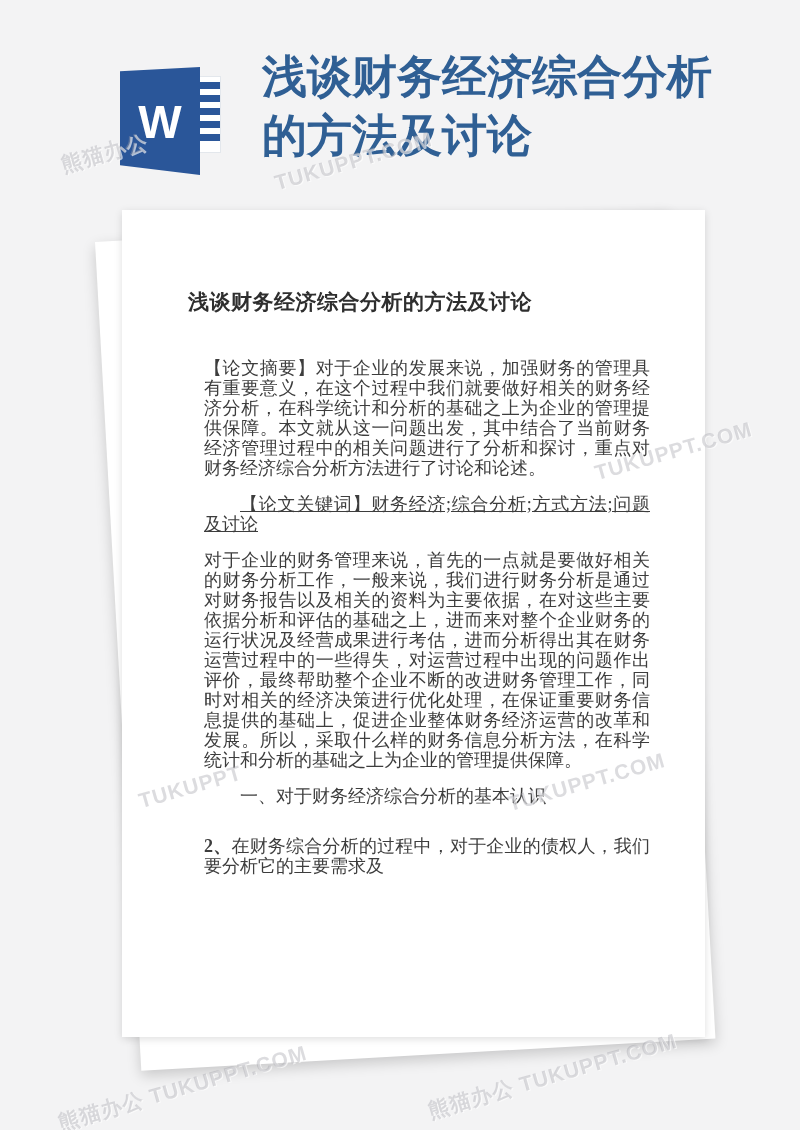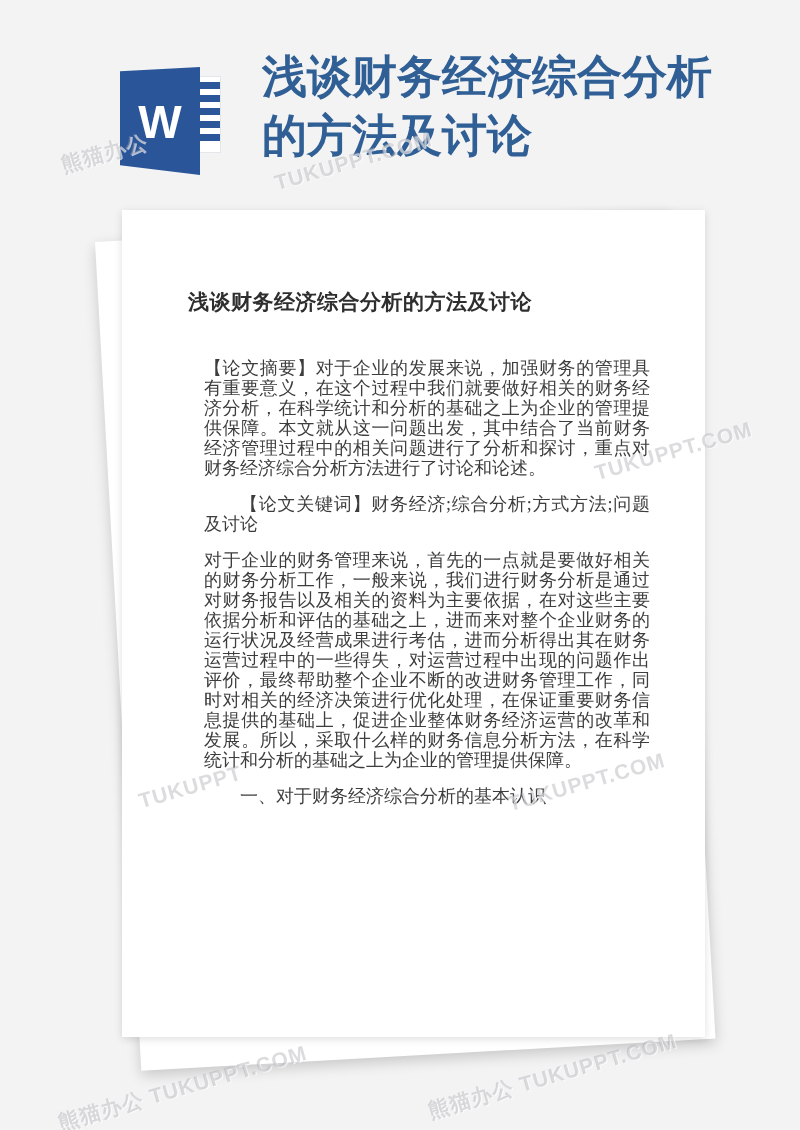--- a/index.html
+++ b/index.html
@@ -51,21 +51,21 @@
   }
   .doc-title{
     font-size:21px;font-weight:bold;color:#2e2e2e;
     margin:0 0 42px 0;letter-spacing:0.5px;
   }
   .doc-body p{
     margin:16px;color:#3d3d3d;font-size:18px;line-height:20px;
     text-align:justify;
   }
   .blk-abstract{margin-bottom:6px !important;}
-  .blk-keywords{text-indent:2em;margin-bottom:4px !important;}
+  .blk-keywords{text-indent:2em;margin-bottom:4px !important;text-decoration:underline;}
   .blk-p1{margin-bottom:12px !important;}
   .blk-heading{text-indent:2em;margin-bottom:30px !important;}
   .blk-p2{margin-bottom:16px !important;}
   .blk-p3{margin-bottom:14px !important;}
   .lead{font-weight:bold;}
   
   .wm{
     position:absolute;white-space:nowrap;pointer-events:none;z-index:50;
     font-family:"Liberation Sans","DejaVu Sans",sans-serif;
     font-weight:bold;font-size:21px;letter-spacing:1px;
@@ -95,20 +95,21 @@
 
 <div class="sheet-back"></div>
 
 <div class="sheet-main">
   <div class="doc-title">浅谈财务经济综合分析的方法及讨论</div>
   <div class="doc-body">
     <p class="blk-abstract">【论文摘要】对于企业的发展来说，加强财务的管理具有重要意义，在这个过程中我们就要做好相关的财务经济分析，在科学统计和分析的基础之上为企业的管理提供保障。本文就从这一问题出发，其中结合了当前财务经济管理过程中的相关问题进行了分析和探讨，重点对财务经济综合分析方法进行了讨论和论述。</p>
     <p class="blk-keywords">【论文关键词】财务经济;综合分析;方式方法;问题及讨论</p>
     <p class="blk-p1">对于企业的财务管理来说，首先的一点就是要做好相关的财务分析工作，一般来说，我们进行财务分析是通过对财务报告以及相关的资料为主要依据，在对这些主要依据分析和评估的基础之上，进而来对整个企业财务的运行状况及经营成果进行考估，进而分析得出其在财务运营过程中的一些得失，对运营过程中出现的问题作出评价，最终帮助整个企业不断的改进财务管理工作，同时对相关的经济决策进行优化处理，在保证重要财务信息提供的基础上，促进企业整体财务经济运营的改革和发展。所以，采取什么样的财务信息分析方法，在科学统计和分析的基础之上为企业的管理提供保障。</p>
     <p class="blk-heading">一、对于财务经济综合分析的基本认识</p>
+    <p class="blk-p4"><span class="lead">2、</span><span>在财务综合分析的过程中，对于企业的债权人，我们要分析它的主要需求及</span></p>
   </div>
 </div>
 
 <div class="wm" style="left:58px;top:152px;">熊猫办公</div>
 <div class="wm" style="left:272px;top:172px;">TUKUPPT.COM</div>
 <div class="wm" style="left:592px;top:462px;">TUKUPPT.COM</div>
 <div class="wm" style="left:136px;top:790px;">TUKUPPT</div>
 <div class="wm" style="left:505px;top:793px;">TUKUPPT.COM</div>
 <div class="wm" style="left:55px;top:1110px;">熊猫办公 TUKUPPT.COM</div>
 <div class="wm" style="left:425px;top:1098px;">熊猫办公 TUKUPPT.COM</div>

